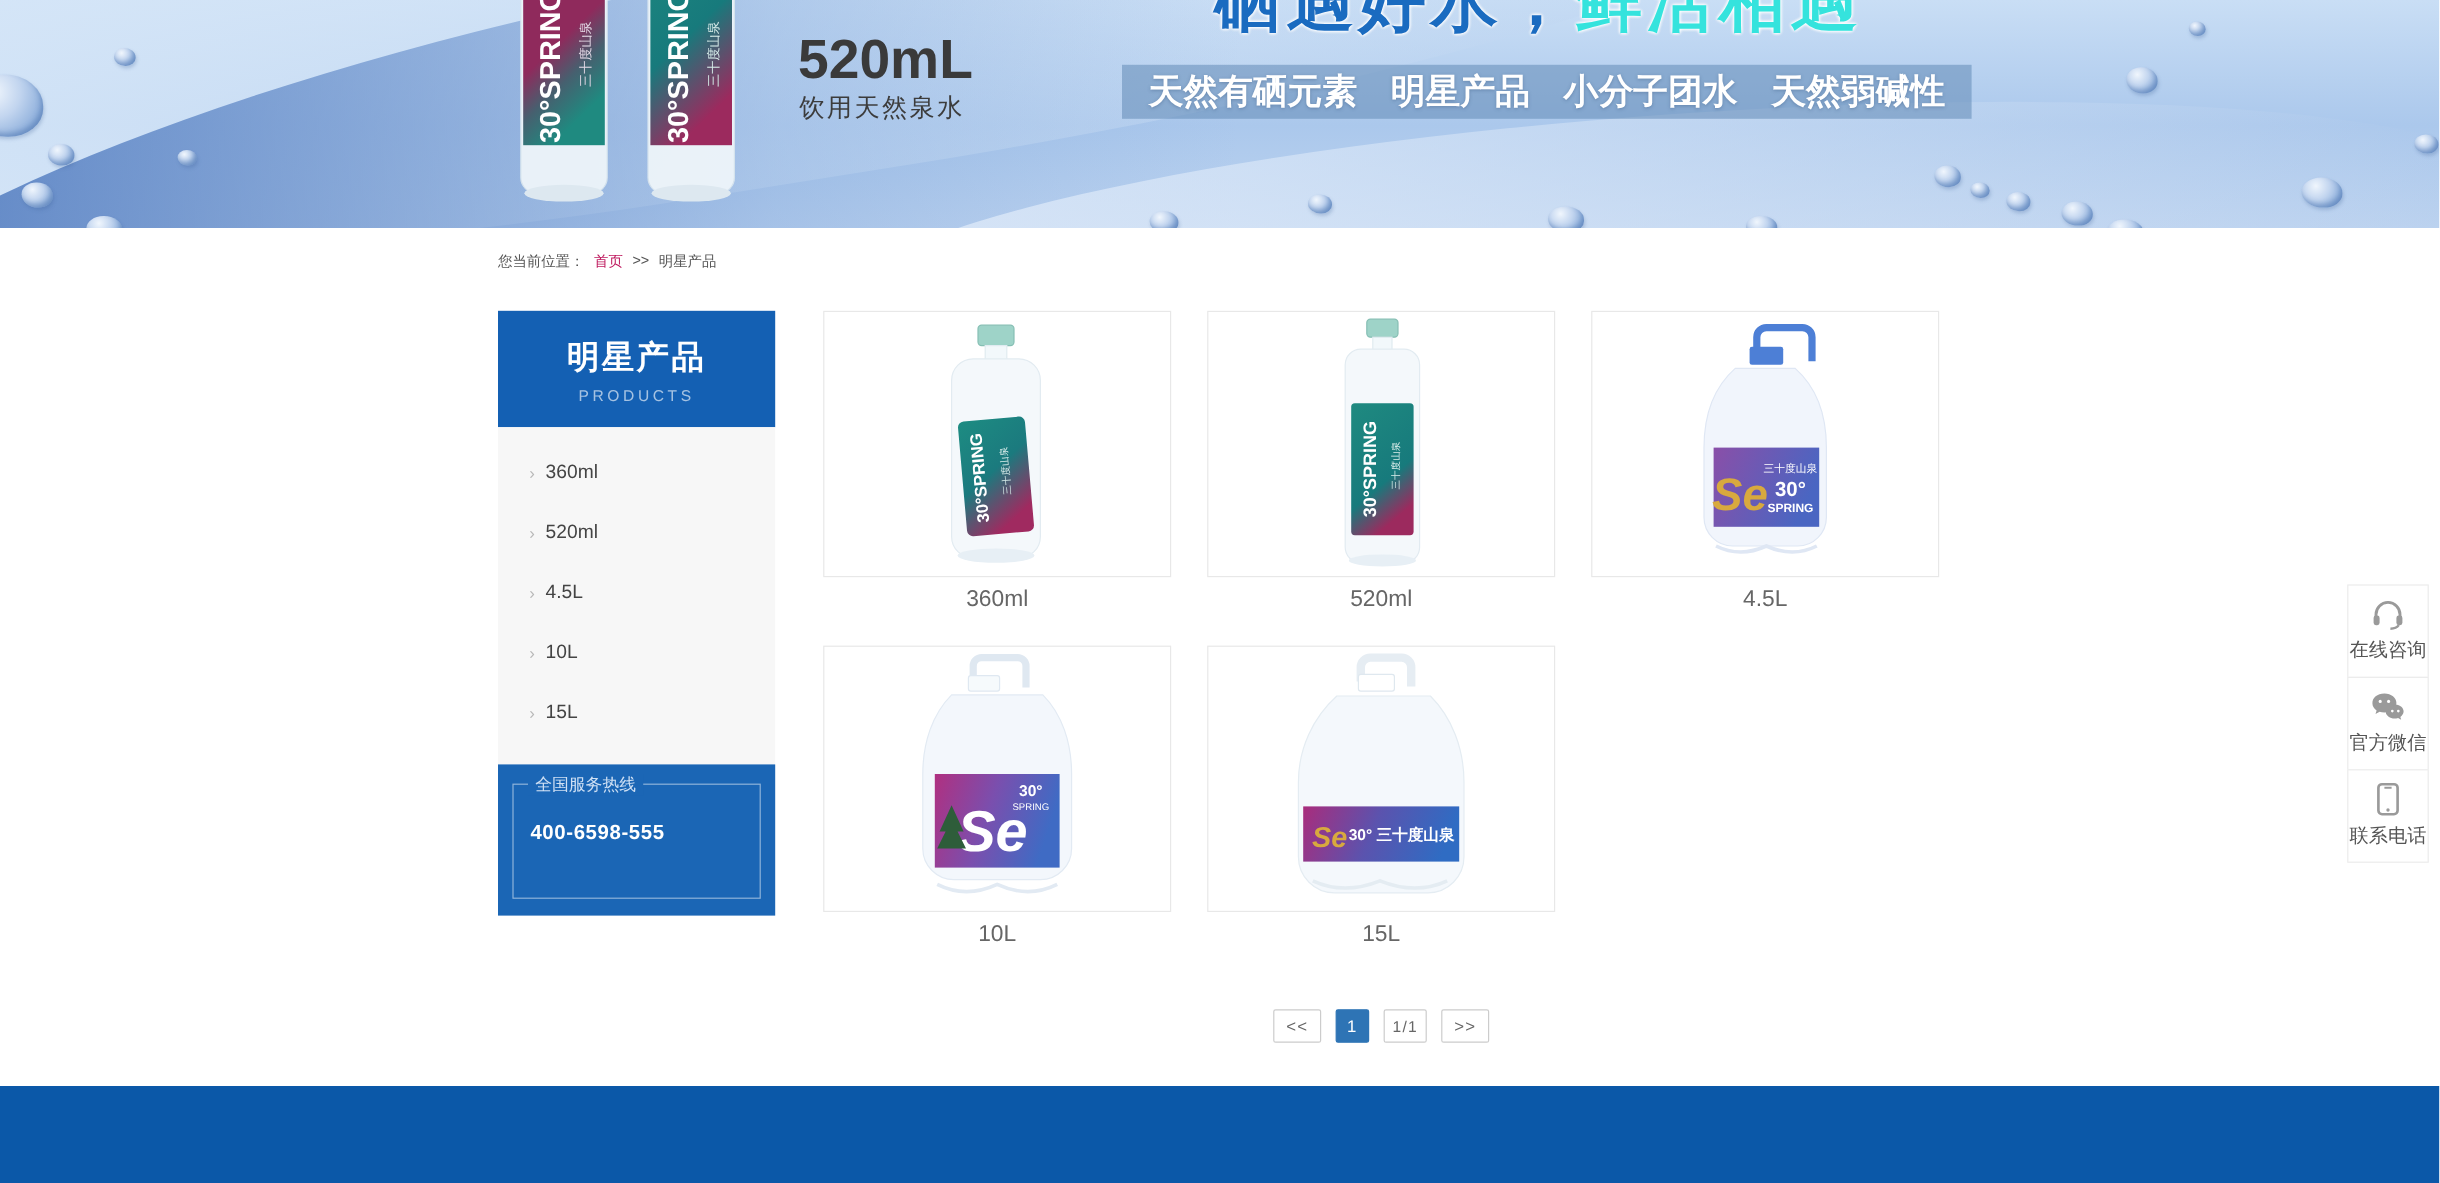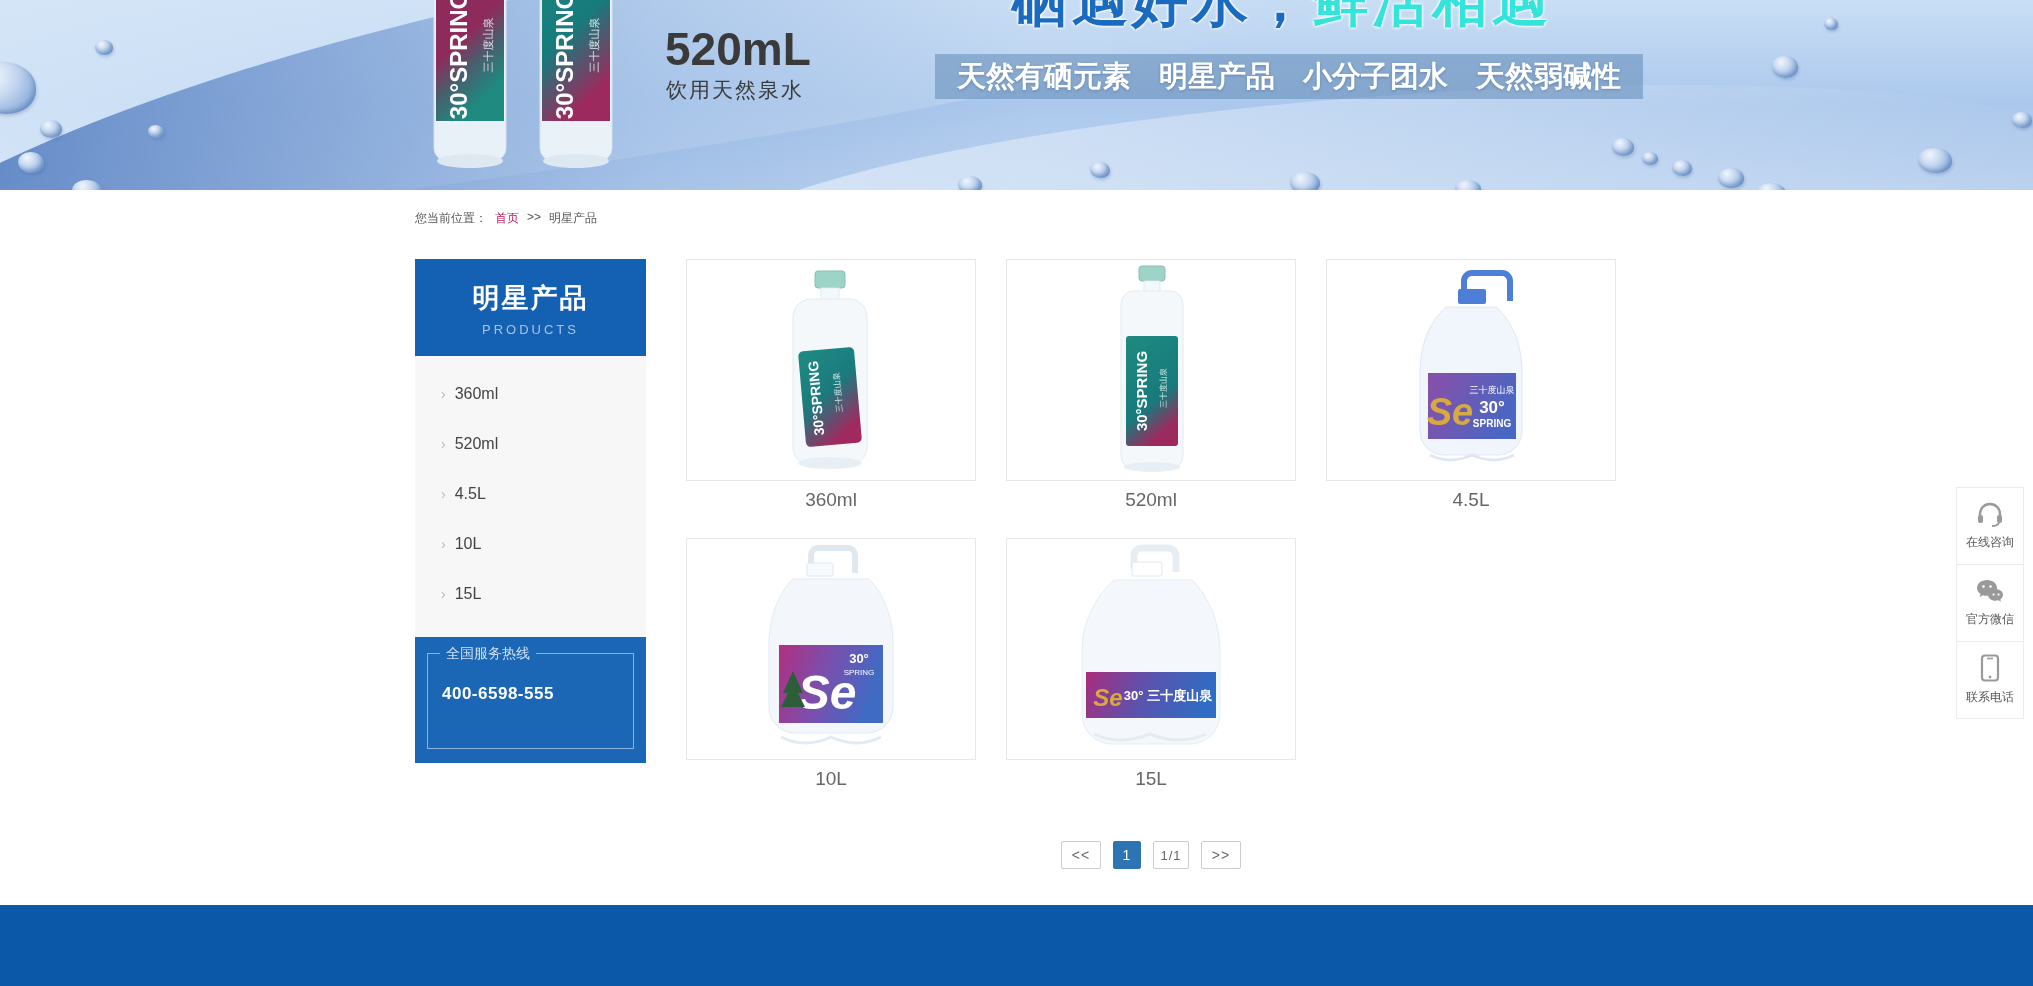--- a/index.html
+++ b/index.html
@@ -75,21 +75,21 @@
         cursor:pointer; letter-spacing:1px; }
   .pg.num { min-width:28px; }
   .pg.active { background:#2e74b5; border-color:#2e74b5; color:#fff; }
   .pg.info { min-width:36px; font-size:13px; }
 
   
   .floatbar { position:absolute; left:1956px; top:488px; width:68px; }
   .fcell { width:68px; height:78px; background:#fff; border:1px solid #ececec; margin-top:-1px;
            display:flex; flex-direction:column; align-items:center; justify-content:center;
            cursor:pointer; }
-  .fcell .flab { font-size:12px; color:#555; margin-top:7px; white-space:nowrap; }
+  .fcell .flab { font-size:16px; color:#555; margin-top:7px; white-space:nowrap; }
 
   
   .footer { position:absolute; left:0; top:905px; width:2033px; height:81px; background:#0b58a8; }
 </style>
 </head>
 <body>
 
 <div class="page">
 
   <div class="banner">

